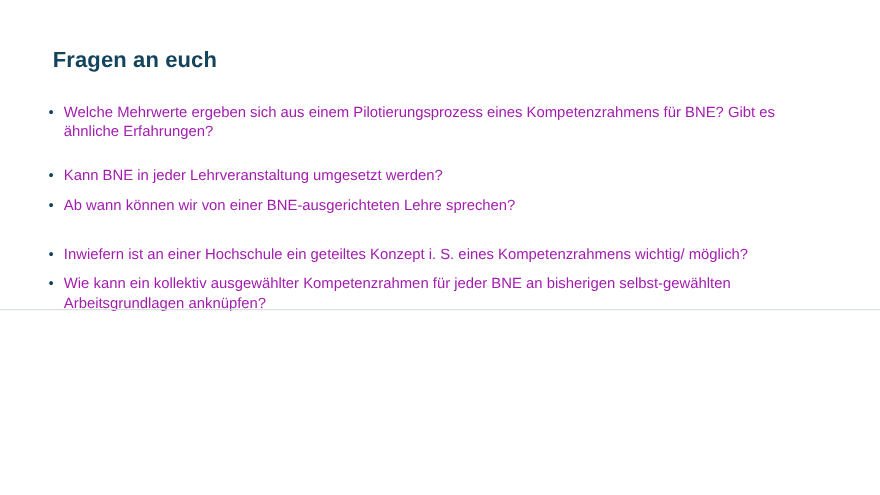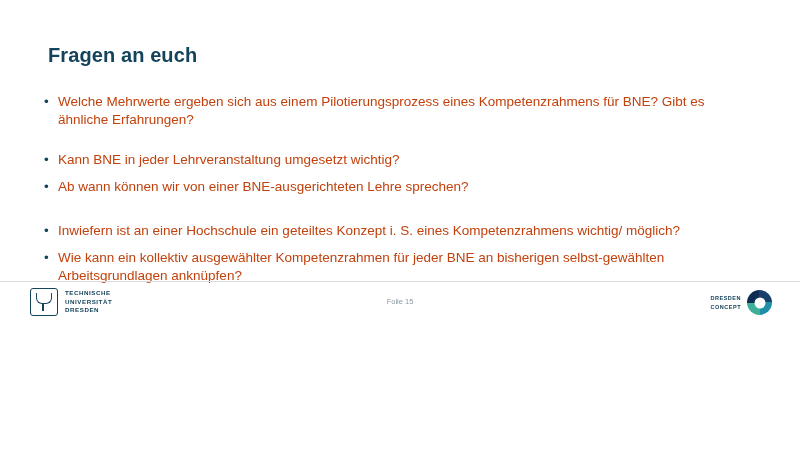--- a/index.html
+++ b/index.html
@@ -54,21 +54,21 @@
   .bullet-dot {
     flex: 0 0 auto;
     width: 14px;
     font-size: 13.5px;
     color: #14435c;
     line-height: 1.32;
   }
   .bullet-text {
     flex: 1 1 auto;
     font-size: 13.5px;
-    color: #c2410c;
+    color: #a21caf;
     line-height: 1.32;
   }
   .footer-rule {
     position: absolute;
     left: 0;
     right: 0;
     bottom: 46px;
     height: 1px;
     background: #d7dde0;
   }
@@ -183,21 +183,21 @@
     <div class="bullet-group">
       <div class="bullet">
         <span class="bullet-dot">•</span>
         <span class="bullet-text">Welche Mehrwerte ergeben sich aus einem Pilotierungsprozess eines Kompetenzrahmens für BNE? Gibt es ähnliche Erfahrungen?</span>
       </div>
     </div>
 
     <div class="bullet-group" style="margin-top:22px;">
       <div class="bullet">
         <span class="bullet-dot">•</span>
-        <span class="bullet-text">Kann BNE in jeder Lehrveranstaltung umgesetzt wichtig?</span>
+        <span class="bullet-text">Kann BNE in jeder Lehrveranstaltung umgesetzt werden?</span>
       </div>
       <div class="bullet" style="margin-top:10px;">
         <span class="bullet-dot">•</span>
         <span class="bullet-text">Ab wann können wir von einer BNE-ausgerichteten Lehre sprechen?</span>
       </div>
     </div>
 
     <div class="bullet-group" style="margin-top:26px;">
       <div class="bullet">
         <span class="bullet-dot">•</span>
@@ -206,36 +206,14 @@
       <div class="bullet" style="margin-top:9px;">
         <span class="bullet-dot">•</span>
         <span class="bullet-text">Wie kann ein kollektiv ausgewählter Kompetenzrahmen für jeder BNE an bisherigen selbst-gewählten Arbeitsgrundlagen anknüpfen?</span>
       </div>
     </div>
 
   </div>
 
   <div class="footer-rule"></div>
 
-  <div class="footer">
-
-    <div class="tud-logo">
-      <div class="tud-mark"></div>
-      <div class="tud-words">
-        <div>Technische</div>
-        <div>Universität</div>
-        <div>Dresden</div>
-      </div>
-    </div>
-
-    <div class="slide-number">Folie 15</div>
-
-    <div class="dresden-logo">
-      <div class="dresden-words">
-        <div>Dresden</div>
-        <div>concept</div>
-      </div>
-      <div class="dresden-ring"></div>
-    </div>
-
-  </div>
 
 </div>
 
 </body></html>

